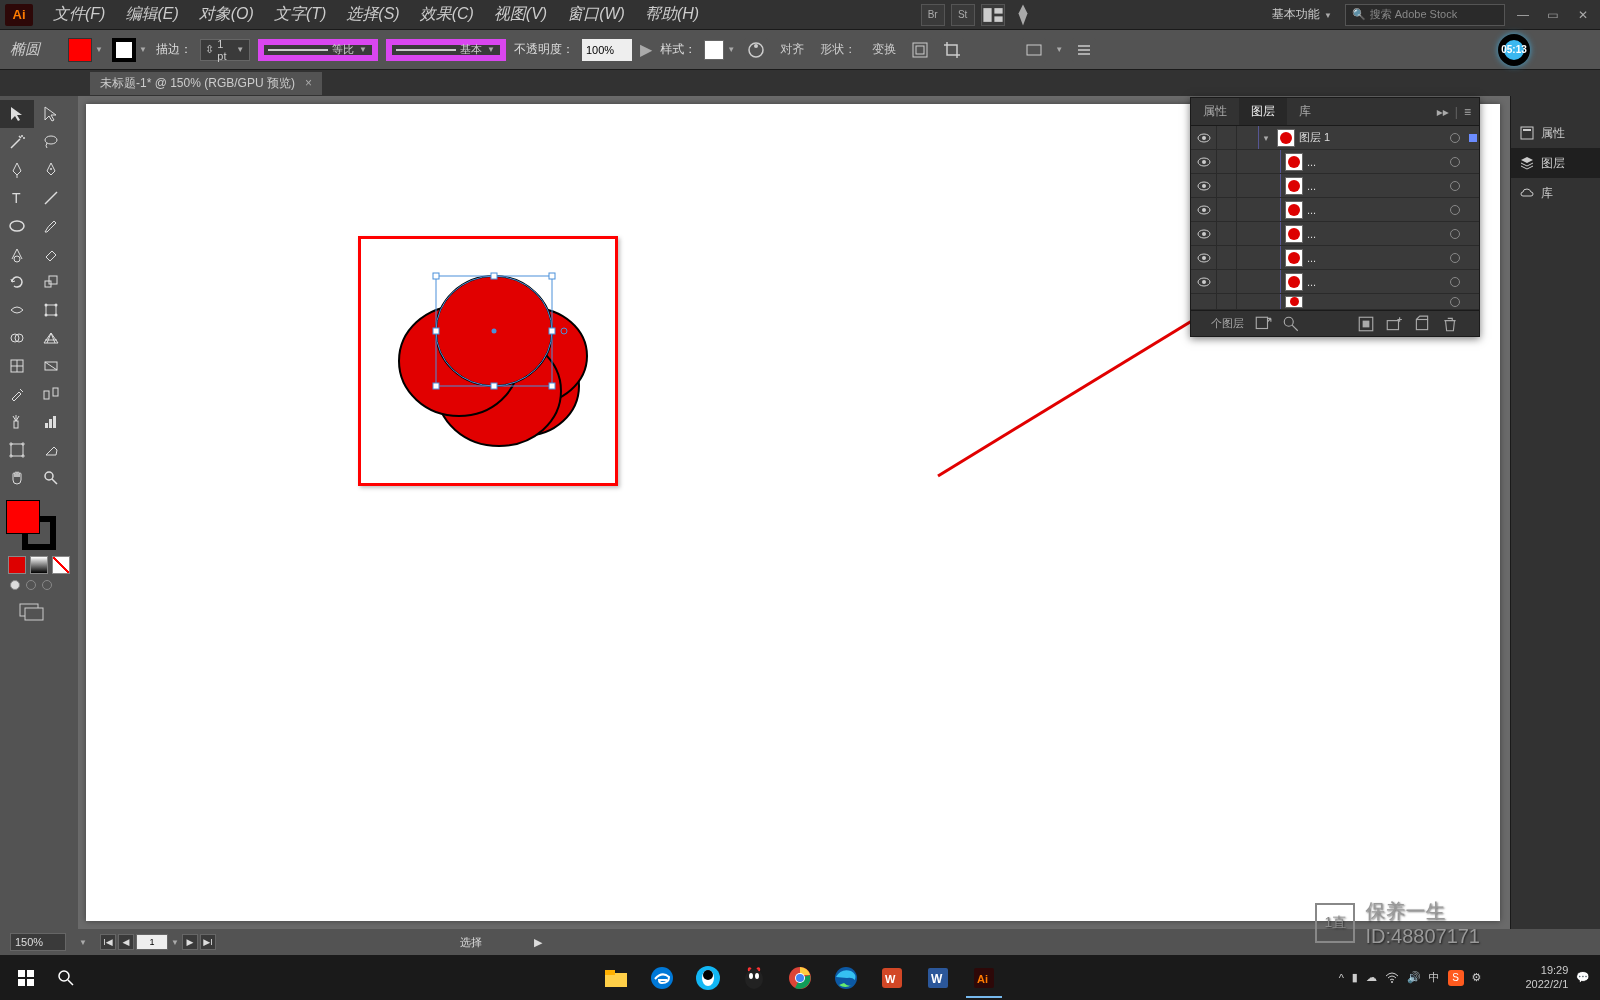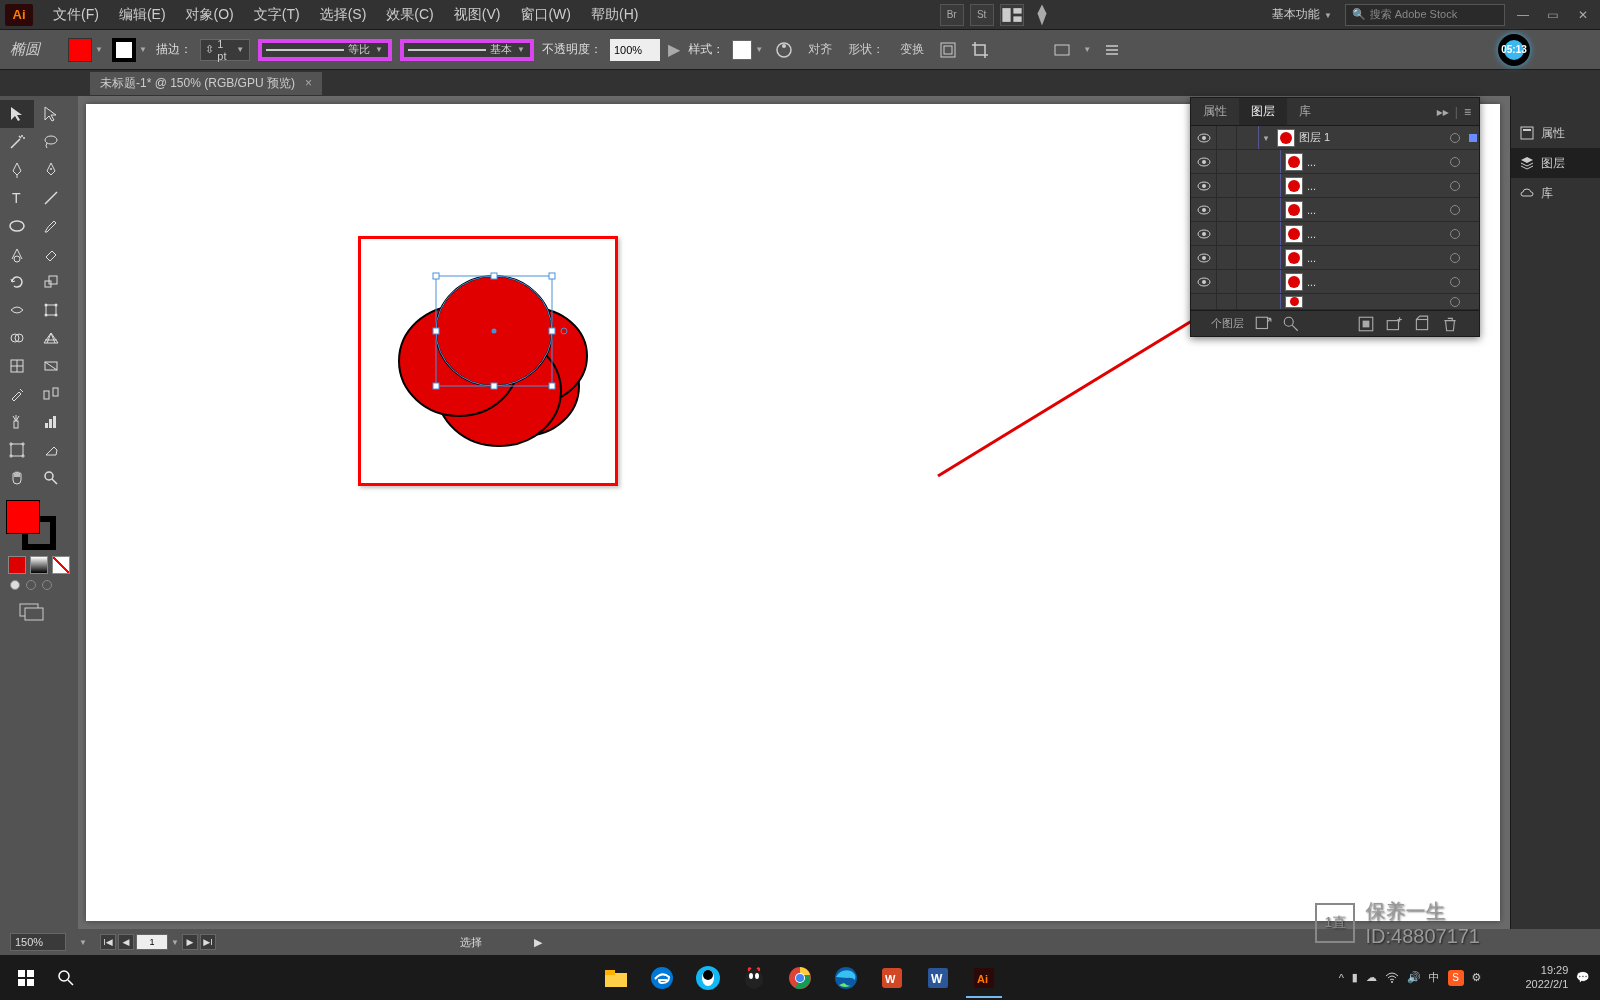--- a/index.html
+++ b/index.html
@@ -1,36 +1,36 @@
 <!DOCTYPE html>
 <html><head>
 <meta charset="utf-8">
 <style>
   * { margin: 0; padding: 0; box-sizing: border-box; font-family: "Microsoft YaHei", "Segoe UI", sans-serif; }
   body { background: #323232; color: #ccc; width: 1600px; height: 1000px; overflow: hidden; position: relative; }
   
   
   .menubar { height: 30px; background: #323232; display: flex; align-items: center; padding: 0 5px; border-bottom: 1px solid #1a1a1a; }
   .app-logo { width: 28px; height: 22px; background: #2d0808; color: #ff7b00; font-weight: bold; font-size: 13px; display: flex; align-items: center; justify-content: center; border-radius: 2px; margin-right: 10px; }
-  .menu-item { padding: 4px 10px; font-size: 14px; cursor: pointer; }
+  .menu-item { padding: 4px 10px; font-size: 16px; cursor: pointer; font-style: italic; }
   .menubar-right { margin-left: auto; display: flex; align-items: center; gap: 6px; }
   .icon-btn { width: 24px; height: 22px; background: #3a3a3a; border: 1px solid #555; display:flex; align-items:center; justify-content:center; font-size:10px; color:#aaa;}
-  .workspace-label { font-size: 12px; padding: 2px 6px; }
+  .workspace-label { font-size: 12px; padding: 2px 6px; margin-left: 19px; }
   .search-box { width: 160px; height: 22px; background: #2a2a2a; border: 1px solid #555; padding: 2px 6px; font-size: 11px; color: #888; display:flex; align-items:center; gap:4px;}
   .win-btn { width: 24px; height: 20px; display:flex; align-items:center; justify-content:center; font-size:12px; color:#aaa;}
   
   
   .optionsbar { height: 40px; background: #535353; display: flex; align-items: center; padding: 0 10px; gap: 8px; border-bottom: 1px solid #1a1a1a; position:relative;}
   .tool-label { font-size: 15px; min-width: 50px; font-style: italic; }
   .fill-swatch { width:24px; height:24px; background:#f00; border:1px solid #333; }
   .stroke-swatch { width:24px; height:24px; background:#fff; border:4px solid #000; box-sizing:border-box;}
   .dd-arrow { width:10px; display:inline-block; text-align:center; color:#aaa; font-size:8px;}
   .opt-label { font-size:12px; color:#ddd;}
   .stroke-w { width:50px; height:22px; background:#3a3a3a; border:1px solid #666; font-size:11px; display:flex; align-items:center; padding:0 4px;}
-  .line-style { width:134px; height:22px; background:#3a3a3a; border:4px solid #d946ef; display:flex; align-items:center; font-size:11px; padding:0 4px; gap:4px;}
+  .line-style { width:120px; height:22px; background:#3a3a3a; border:6px solid #d946ef; display:flex; align-items:center; font-size:11px; padding:0 4px; gap:4px;}
   .line-prev { flex:1; height:2px; background:#ccc;}
   .opacity-box { width:50px; height:22px; background:#eee; color:#000; font-size:11px; display:flex; align-items:center; padding:0 4px;}
   .small-swatch { width:20px; height:20px; background:#fff; border:1px solid #666;}
   .opt-icon { width:24px; height:24px; display:flex; align-items:center; justify-content:center; background:#535353; border-radius:2px;}
   .opt-text { font-size:12px; padding:0 4px;}
   .round-badge { position:absolute; right:70px; width:32px; height:32px; background:#3cb8f0; border-radius:50%; display:flex; align-items:center; justify-content:center; color:#fff; font-size:10px; font-weight:bold; border:6px solid #000000; box-shadow:0 0 6px rgba(60,184,240,0.8);}
   
   
   .doctab-bar { height:26px; background:#323232; display:flex; align-items:center; padding-left:90px;}
   .doctab { background:#535353; padding:3px 10px; font-size:12px; display:flex; align-items:center; gap:10px;}

